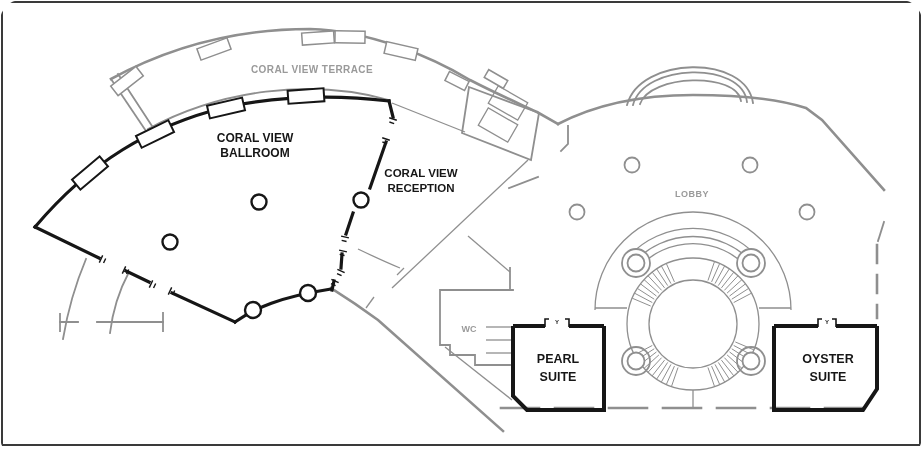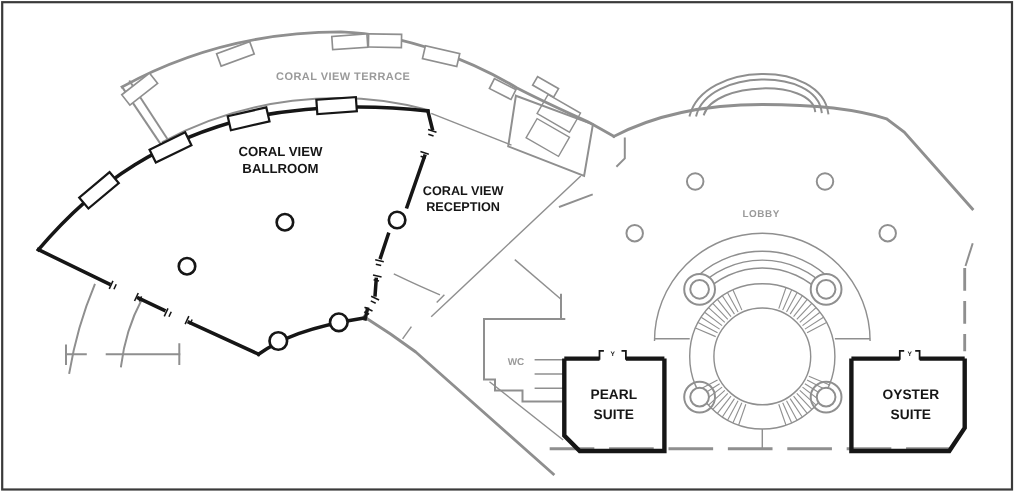--- a/index.html
+++ b/index.html
@@ -9,20 +9,21 @@
     --bg:#ffffff;
     --border:#3a3a3a;
   }
   html,body{margin:0;padding:0;background:#fff;}
   .plan-container{
     position:relative;
     width:922px;height:458px;
     background:var(--bg);
     font-family:"Liberation Sans",sans-serif;
     overflow:hidden;
+    border-radius:21px;
   }
   svg{display:block;}
   .blk{stroke:var(--wall-black);fill:none;stroke-width:3.2;stroke-linecap:square;}
   .blk-thin{stroke:var(--wall-black);fill:none;stroke-width:1.6;}
   .wblock{fill:#fff;stroke:var(--wall-black);stroke-width:2;}
   .colB{fill:#fff;stroke:var(--wall-black);stroke-width:2.4;}
   .gry{stroke:var(--plan-gray);fill:none;stroke-width:2.6;stroke-linecap:square;}
   .gry-m{stroke:var(--plan-gray);fill:none;stroke-width:1.8;stroke-linecap:square;}
   .gry-t{stroke:var(--plan-gray);fill:none;stroke-width:1.3;}
   .planter{fill:#fff;stroke:var(--plan-gray);stroke-width:1.5;}

